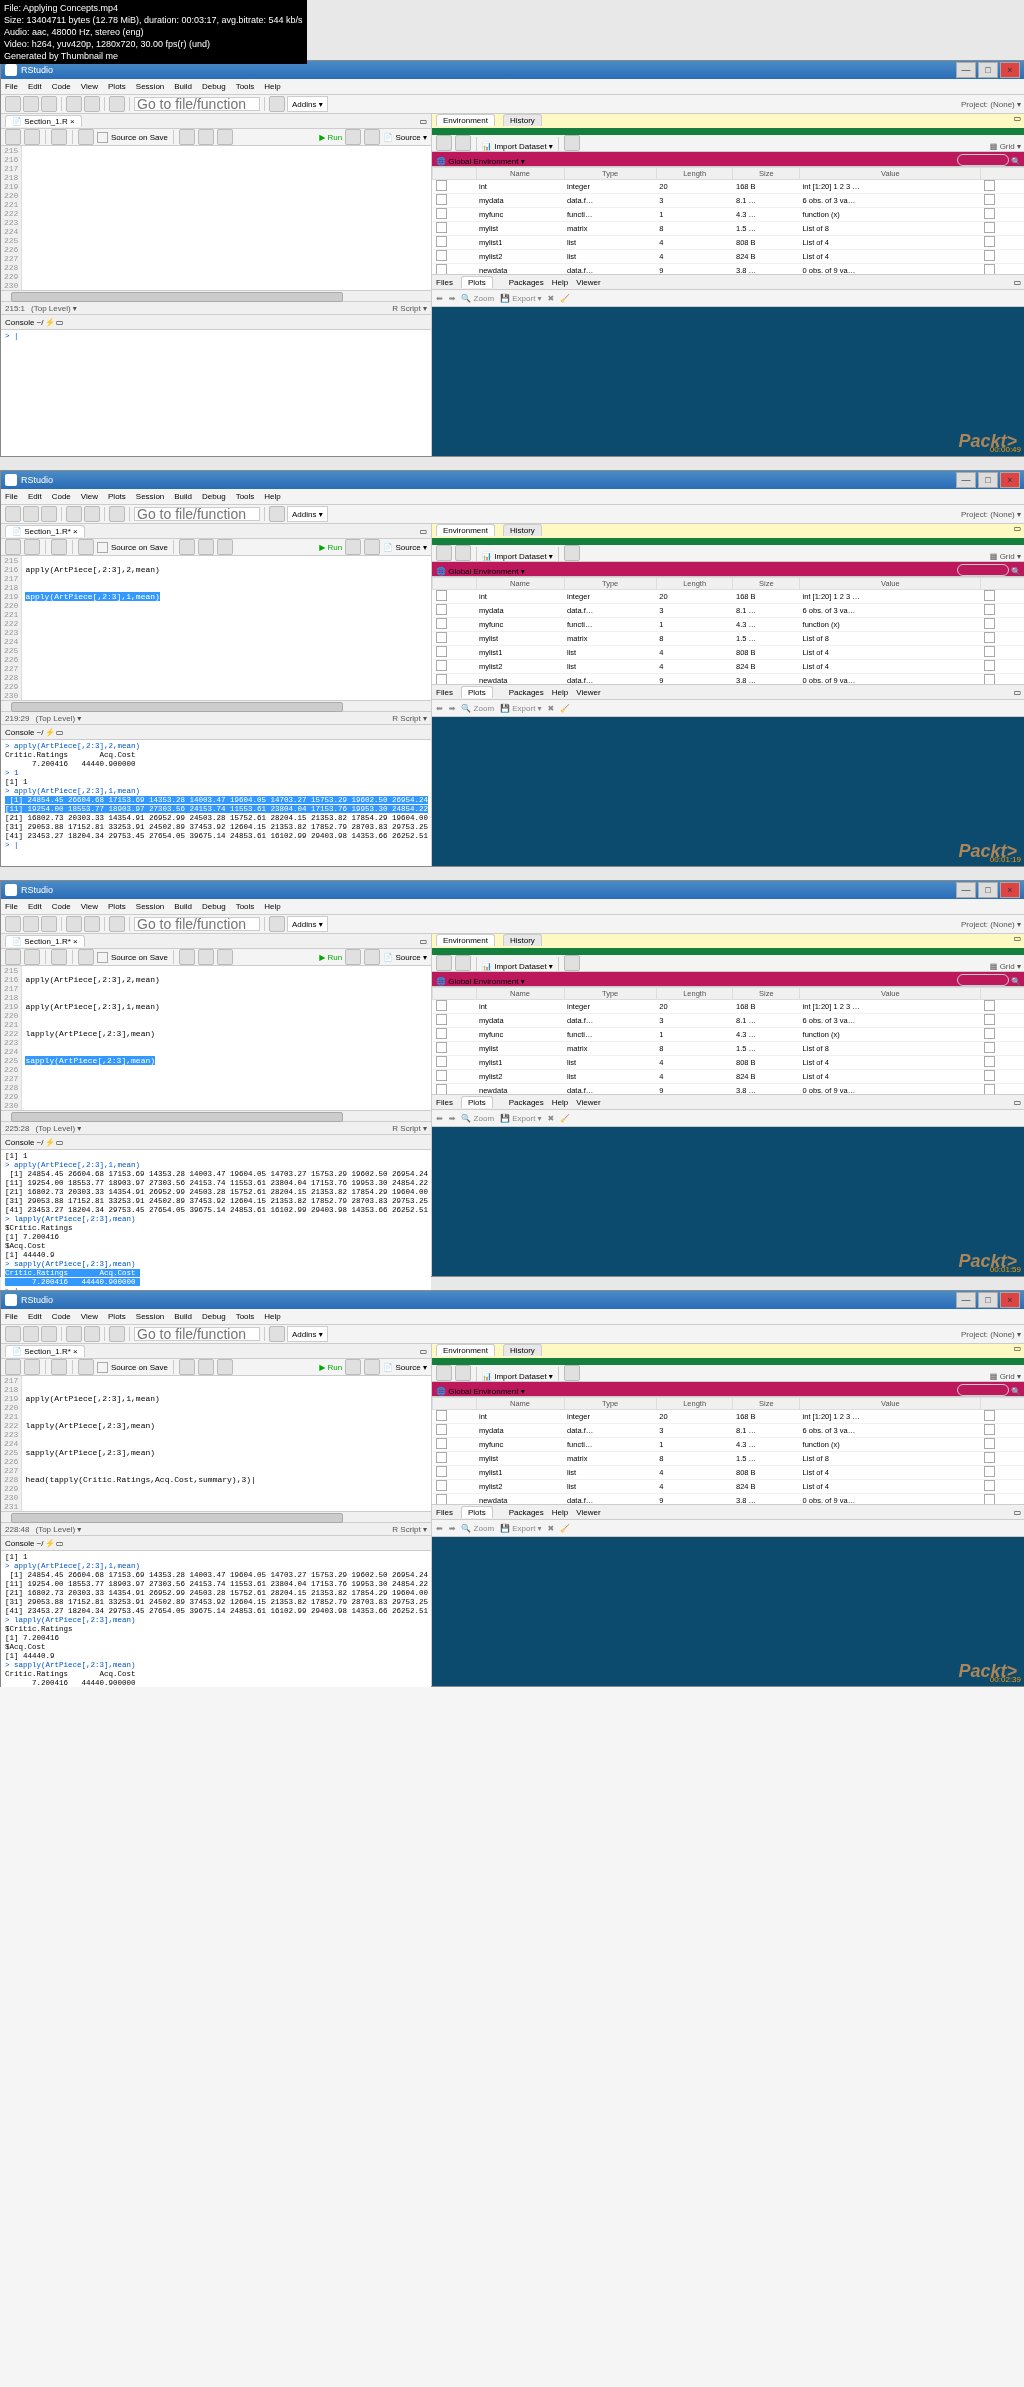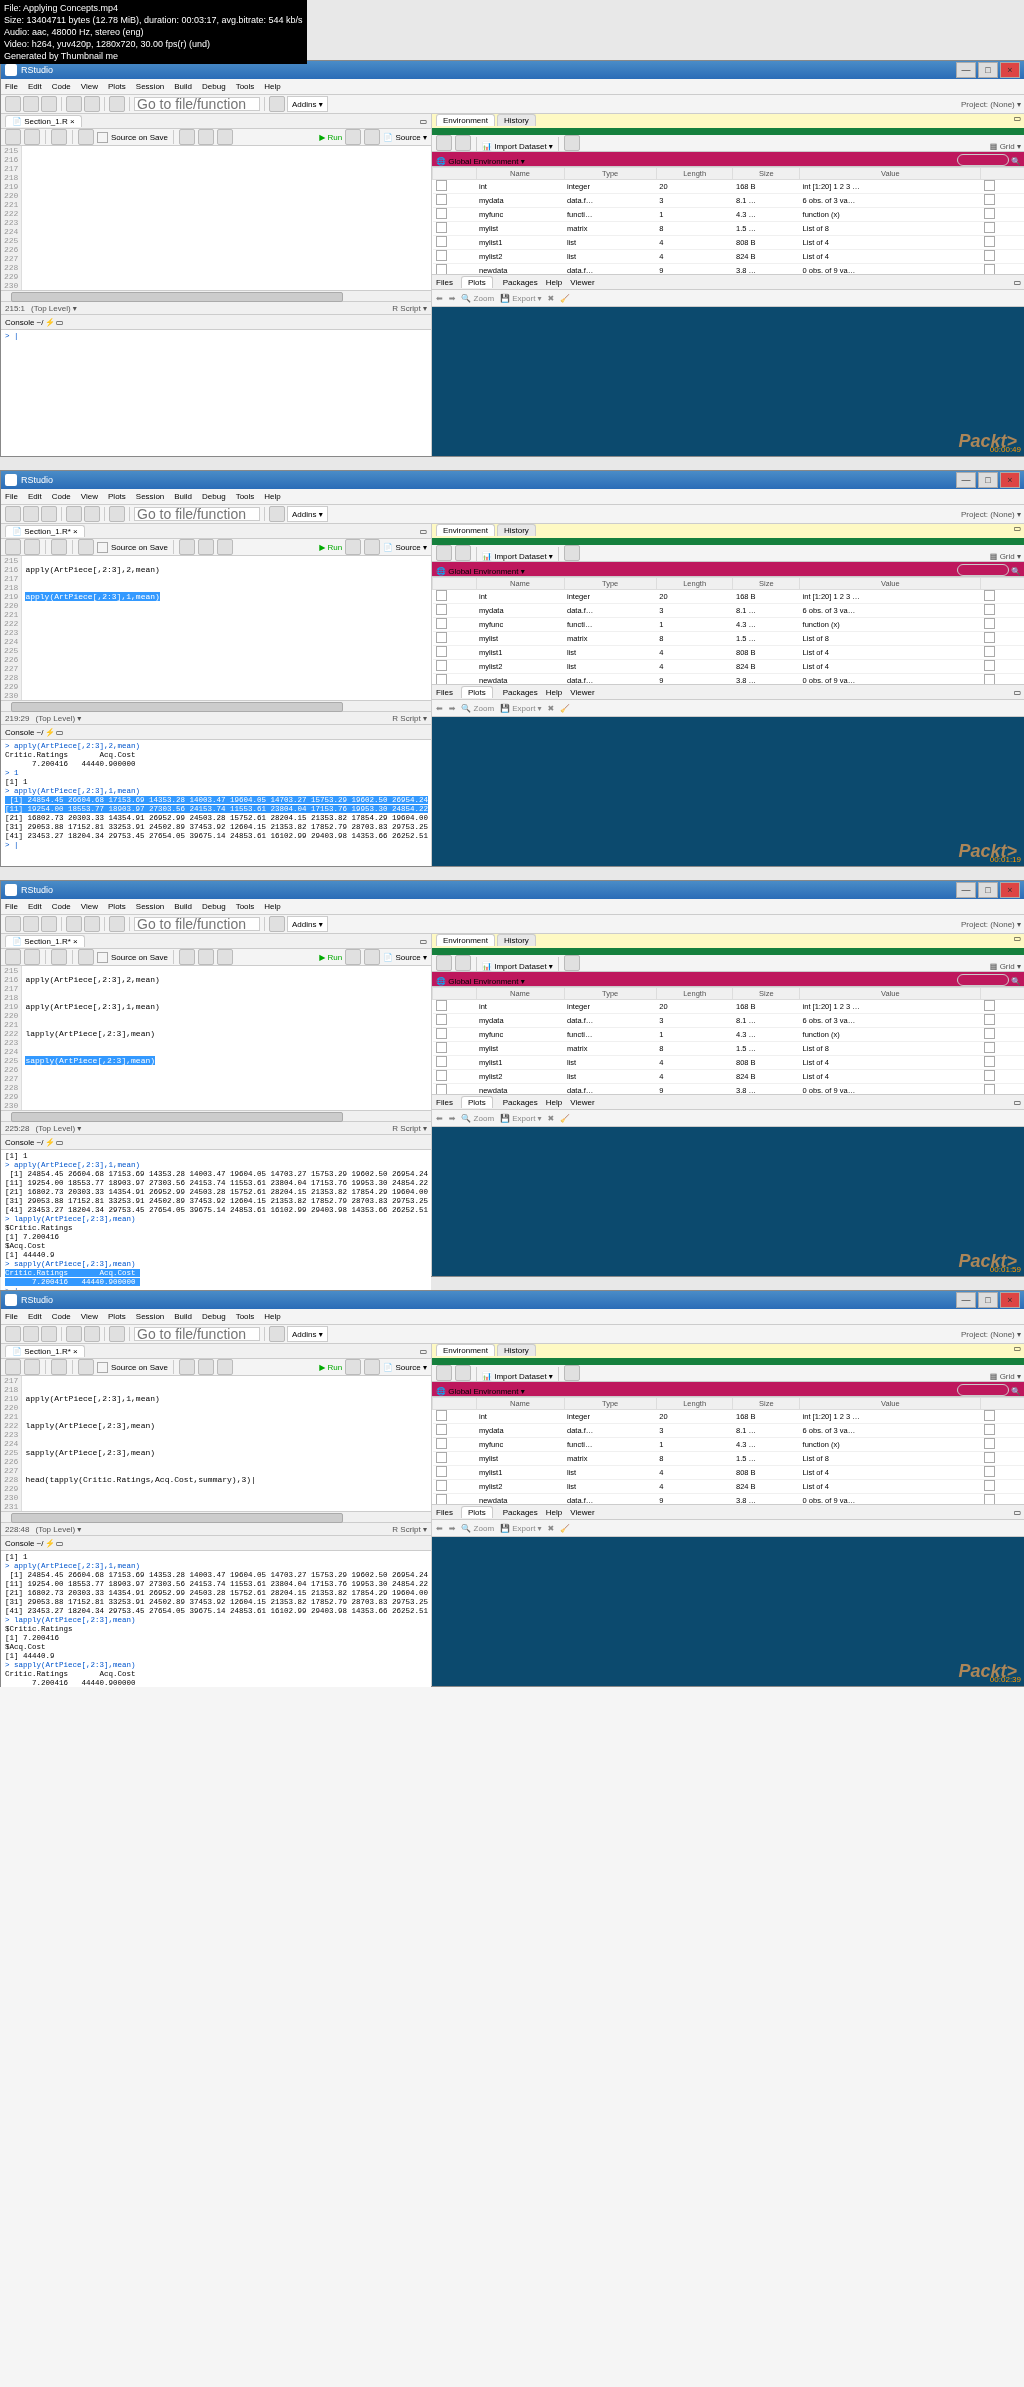--- a/index.html
+++ b/index.html
@@ -16,21 +16,21 @@
 .toolbar{background:#f4f4f4;border-bottom:1px solid #ccc;height:18px;display:flex;align-items:center;padding:0 4px;gap:2px}
 .tbtn{width:14px;height:14px;background:#e0e0e0;border:1px solid #bbb;border-radius:2px}
 .sep{width:1px;height:14px;background:#ccc;margin:0 2px}
 .goto{flex:1;max-width:120px;height:12px;border:1px solid #ccc;background:#fff;font-size:14px;padding:0 2px;color:#999}
 .addins{border:1px solid #ccc;padding:0 4px;height:14px;display:flex;align-items:center;background:#fff}
 .project{color:#555}
 .panes{display:flex;height:342px}
 .left{width:430px;display:flex;flex-direction:column;border-right:1px solid #ccc}
 .right{flex:1;display:flex;flex-direction:column}
 .pane-header{background:#f0f0f0;border-bottom:1px solid #ccc;height:14px;display:flex;align-items:center;padding:0 4px;font-size:8px}
-.tab{background:#fff;border:1px solid #ccc;border-bottom:none;padding:1px 6px;border-radius:3px 3px 0 0;margin-right:2px}
+.tab{background:#fff;border:1px solid #ccc;border-bottom:none;padding:1px 6px;border-radius:3px 3px 0 0;margin-right:8px}
 .tab.inactive{background:#e8e8e8}
 .src-toolbar{background:#f4f4f4;border-bottom:1px solid #ccc;height:16px;display:flex;align-items:center;padding:0 4px;gap:3px}
 .run-btn{color:#0a0;font-size:8px}
 .editor{flex:1;background:#fff;display:flex;overflow:hidden;font-family:'Courier New',monospace;font-size:8px}
 .gutter{background:#f0f0f0;color:#999;padding:0 3px;text-align:right;border-right:1px solid #ddd}
 .code{padding:0 3px;white-space:pre;overflow:hidden}
 .code .hl{background:#3399ff;color:#fff}
 .status{background:#f0f0f0;border-top:1px solid #ccc;height:12px;display:flex;align-items:center;padding:0 4px;font-size:8px;color:#555}
 .status .r{margin-left:auto}
 .console-hdr{background:#f0f0f0;border-bottom:1px solid #ccc;height:14px;display:flex;align-items:center;padding:0 4px;font-size:8px}

